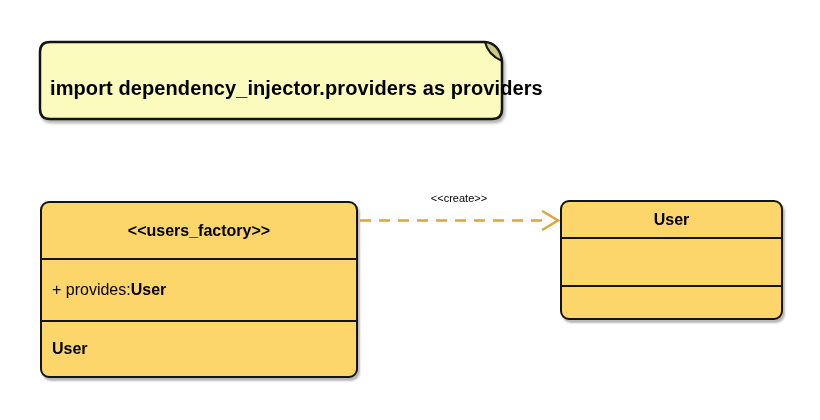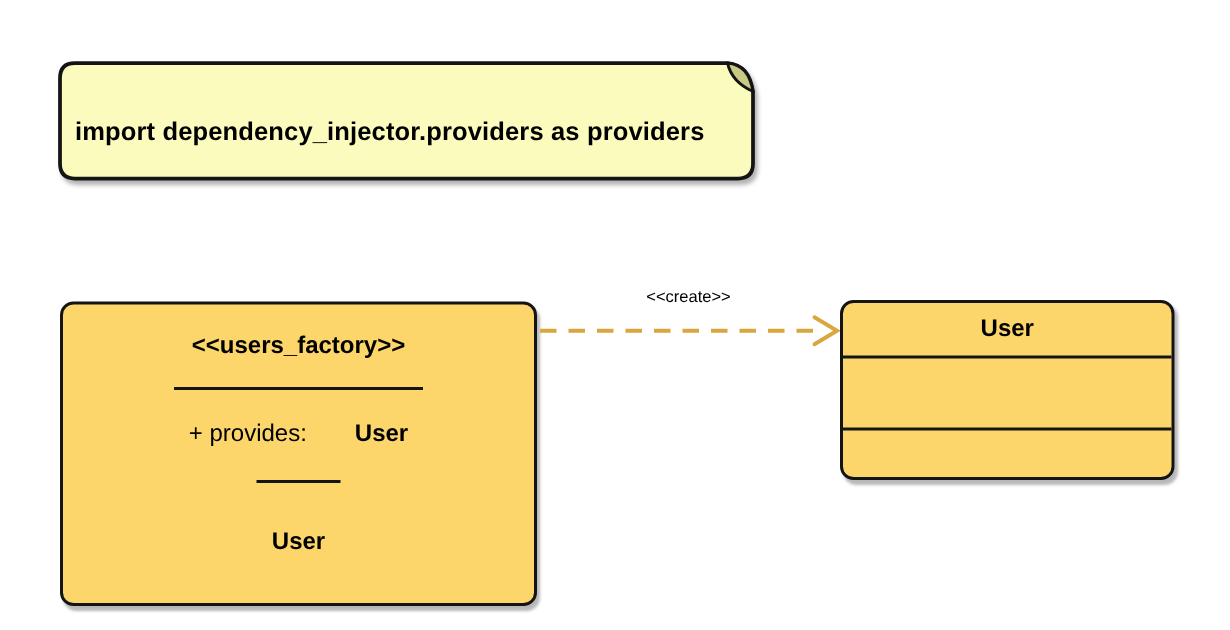--- a/index.html
+++ b/index.html
@@ -47,37 +47,37 @@
   }
   .note-shadow { filter: drop-shadow(2px 3px 1.5px rgba(0,0,0,0.30)); }
   .note-text {
     position: absolute;
     left: 50px;
     top: 42px;
     width: 452px;
     height: 92px;
     display: flex;
     align-items: center;
-    font-size: 17px;
+    font-size: 20px;
     font-weight: bold;
     letter-spacing: 0.1px;
     white-space: nowrap;
   }
 
   
   .class-box {
     position: absolute;
     background: var(--class-fill);
     border: 2.5px solid var(--border);
     border-radius: 9px;
     box-shadow: 2px 3px 2px rgba(0,0,0,0.28);
     display: flex;
     flex-direction: column;
   }
-  .factory-box { left: 40px; top: 201px; width: 318px; height: 203px; align-items: center; }
+  .factory-box { left: 40px; top: 201px; width: 318px; height: 177px; }
   .user-box   { left: 560px; top: 200px; width: 223px; height: 120px; }
 
   .class-header {
     display: flex;
     flex-direction: column;
     align-items: center;
     justify-content: center;
     text-align: center;
     font-weight: bold;
     font-size: 16px;
@@ -87,21 +87,21 @@
   .user-box .class-header { height: 35px; }
 
   .class-section {
     border-top: 2px solid var(--border);
     display: flex;
     align-items: center;
     padding: 0 10px;
     font-size: 16px;
     white-space: nowrap;
   }
-  .factory-box .section-attrs   { height: 62px; gap: 32px; }
+  .factory-box .section-attrs   { height: 62px; }
   .factory-box .section-methods { flex: 1; }
   .user-box .section-attrs      { height: 48px; }
   .user-box .section-methods    { flex: 1; }
   .member-type { font-weight: bold; }
 
   
   .arrow-svg {
     position: absolute;
     left: 356px;
     top: 204px;

